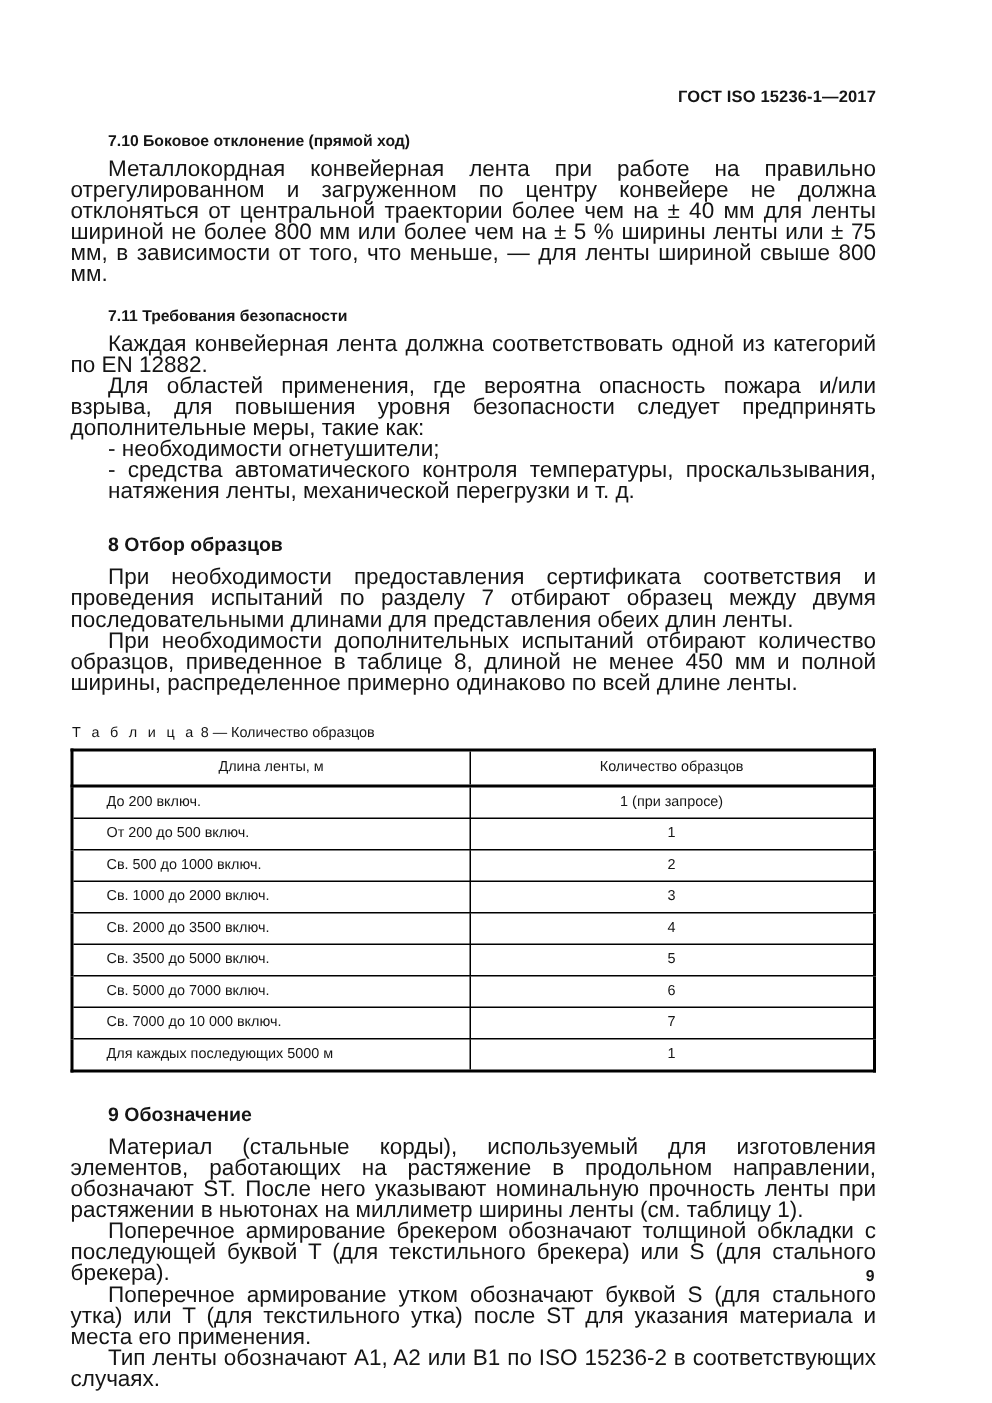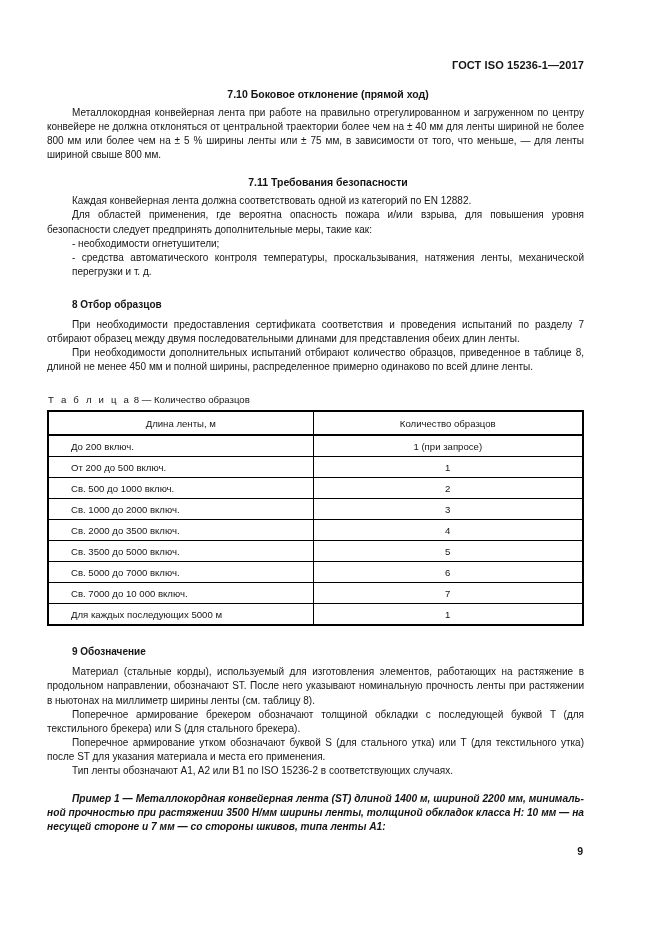--- a/index.html
+++ b/index.html
@@ -37,32 +37,31 @@
     letter-spacing: 0.1px;
     white-space: nowrap;
   }
 
   
   .h3 {
     font-size: 10.5px;
     font-weight: bold;
     margin: 0 0 6px 0;
     padding-left: 25px;
-    text-align: center;
   }
   .h2 {
-    font-size: 10px;
+    font-size: 13px;
     font-weight: bold;
     margin: 0 0 8px 0;
     padding-left: 25px;
   }
 
   
   p.body {
-    font-size: 10px;
+    font-size: 15px;
     line-height: 14.1px;
     margin: 0;
     text-align: justify;
     text-justify: inter-word;
     hyphens: manual;
   }
   p.body.ind { text-indent: 25px; }
   p.body.dash { padding-left: 25px; text-indent: 0; }
   .gap-m { height: 14px; }
   .gap-l { height: 20px; }
@@ -204,21 +203,21 @@
         <tr>
           <td class="k">Для каждых последующих 5000 м</td>
           <td class="v">1</td>
         </tr>
       </tbody>
     </table>
 
     <div class="gap-l"></div>
 
     <h2 class="h2">9 Обозначение</h2>
-    <p class="body ind">Материал (стальные корды), используемый для изготовления элементов, работающих на растя­жение в продольном направлении, обозначают ST. После него указывают номинальную прочность лен­ты при растяжении в ньютонах на миллиметр ширины ленты (см. таблицу 8).</p>
+    <p class="body ind">Материал (стальные корды), используемый для изготовления элементов, работающих на растя­жение в продольном направлении, обозначают ST. После него указывают номинальную прочность лен­ты при растяжении в ньютонах на миллиметр ширины ленты (см. таблицу 1).</p>
     <p class="body ind">Поперечное армирование брекером обозначают толщиной обкладки с последующей буквой T (для текстильного брекера) или S (для стального брекера).</p>
     <p class="body ind">Поперечное армирование утком обозначают буквой S (для стального утка) или T (для текстильно­го утка) после ST для указания материала и места его применения.</p>
     <p class="body ind">Тип ленты обозначают A1, A2 или B1 по ISO 15236-2 в соответствующих случаях.</p>
 
     <div class="gap-m"></div>
 
     <p class="example ind">Пример 1 — Металлокордная конвейерная лента (ST) длиной 1400 м, шириной 2200 мм, минималь­ной прочностью при растяжении 3500 Н/мм ширины ленты, толщиной обкладок класса H: 10 мм — на несущей стороне и 7 мм — со стороны шкивов, типа ленты A1:</p>
 
   </div>
 

